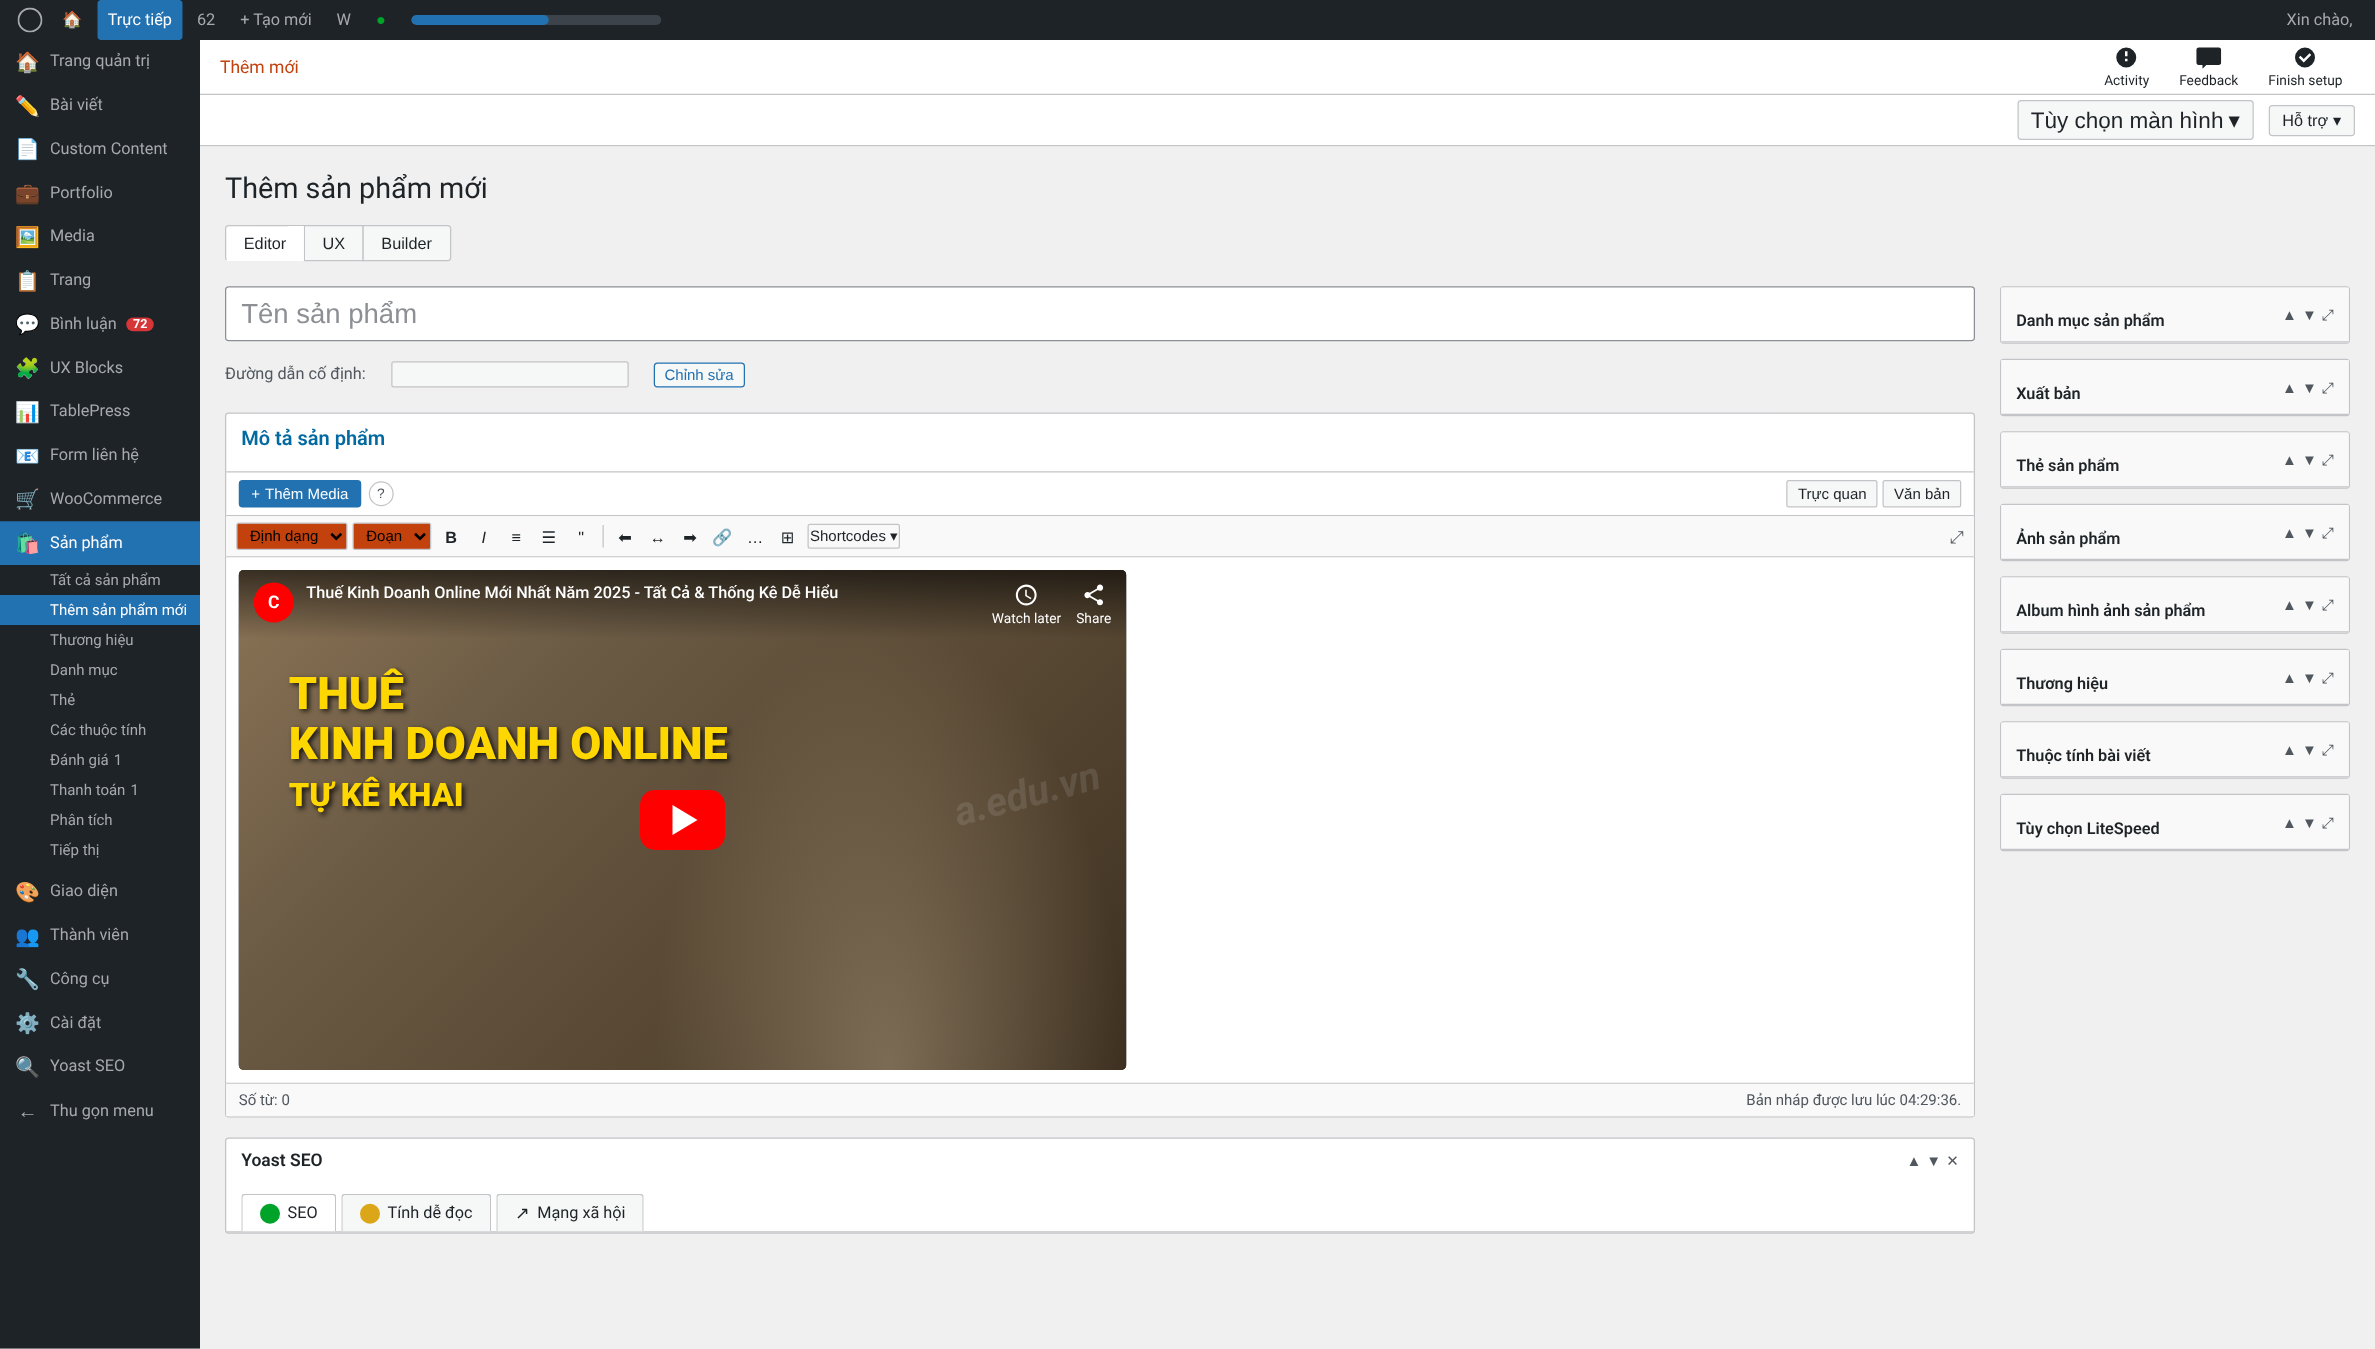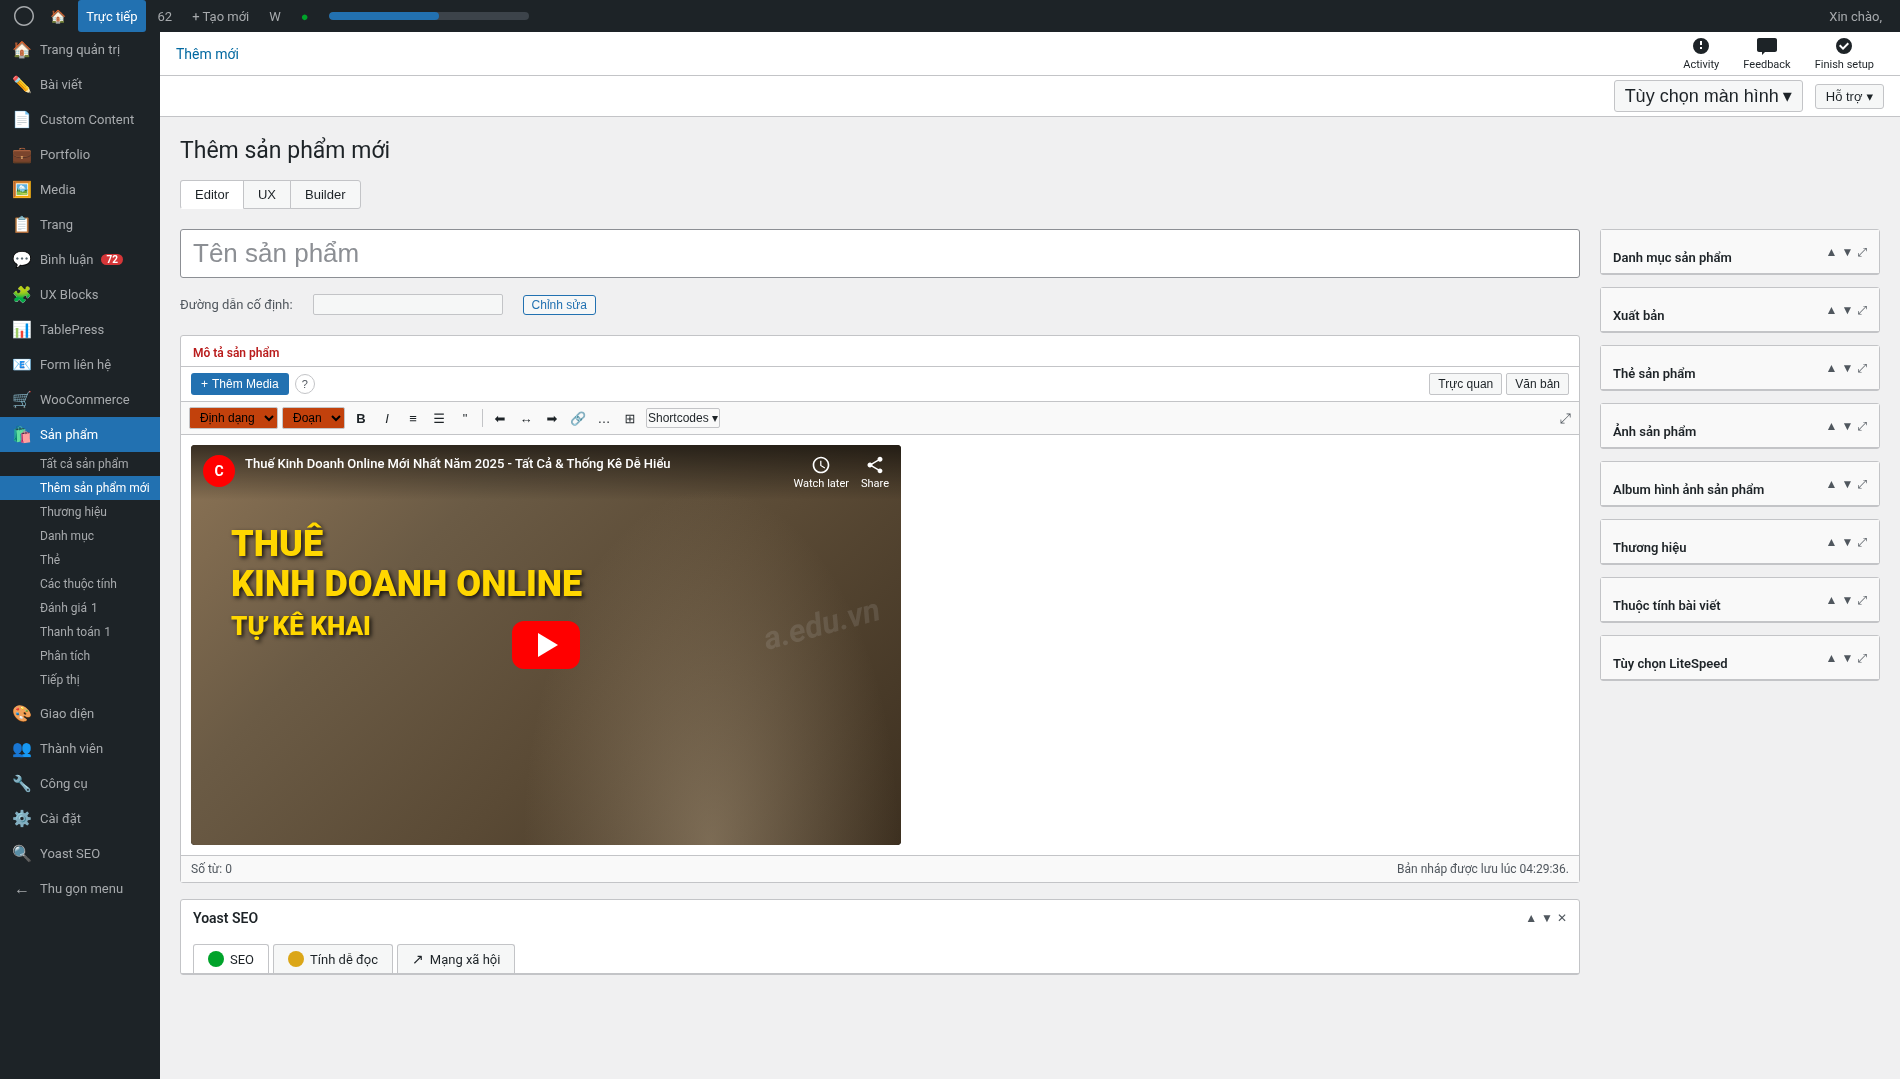--- a/index.html
+++ b/index.html
@@ -112,21 +112,21 @@
     .product-sidebar {
       width: 280px;
       flex-shrink: 0;
     }
 
     
     .field-group { margin-bottom: 12px; }
     .product-name-input {
       width: 100%;
       padding: 8px 12px;
-      font-size: 26px;
+      font-size: 22px;
       font-weight: 400;
       border: 1px solid #8c8f94;
       border-radius: 3px;
       color: #1d2327;
       background: #fff;
     }
     .product-name-input::placeholder { color: #8c8f94; }
 
     .permalink-row {
       display: flex;
@@ -157,24 +157,24 @@
     }
 
     
     .description-box {
       border: 1px solid #c3c4c7;
       border-radius: 3px;
       background: #fff;
       margin-bottom: 16px;
     }
     .description-label {
-      font-size: 12px;
+      font-size: 16px;
       font-weight: 600;
-      color: #b91c1c;
-      padding: 10px 12px 6px;
+      color: #0369a1;
+      padding: 10px 12px 17px;
       border-bottom: 1px solid #c3c4c7;
     }
     .editor-toolbar {
       display: flex;
       align-items: center;
       padding: 6px 10px;
       border-bottom: 1px solid #c3c4c7;
       gap: 6px;
       flex-wrap: wrap;
     }
@@ -516,21 +516,21 @@
 
     
     .admin-topbar {
       display: flex;
       align-items: center;
       justify-content: space-between;
       background: #fff;
       border-bottom: 1px solid #c3c4c7;
       padding: 0 16px;
     }
-    .admin-topbar-left { padding: 8px 0; font-size: 14px; color: #0369a1; }
+    .admin-topbar-left { padding: 8px 0; font-size: 14px; color: #c2410c; }
     .admin-topbar-right {
       display: flex;
       align-items: center;
       gap: 4px;
     }
 
     
     .progress-bar-container {
       width: 200px;
       height: 8px;

